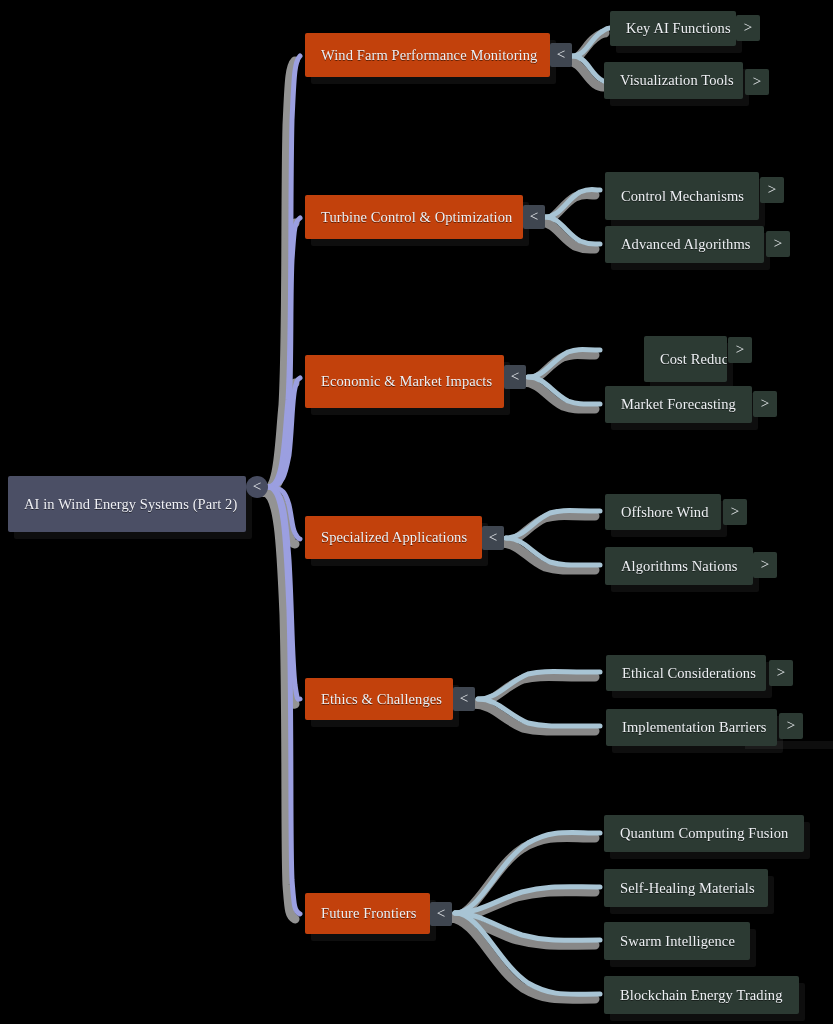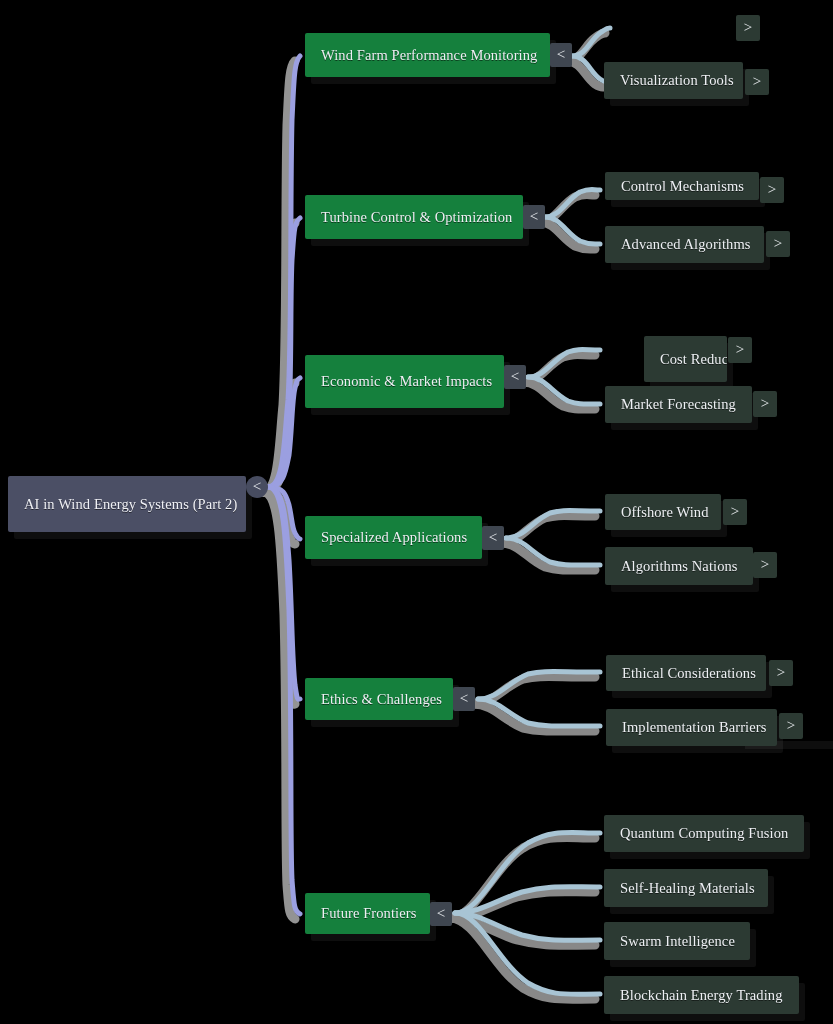--- a/index.html
+++ b/index.html
@@ -65,21 +65,21 @@
   .node.root .node-box {
     background: #4b4f65;
   }
   .node.root .node-label {
     font-size: 14.5px;
     color: #f0f1f6;
   }
 
   
   .node.branch .node-box {
-    background: #15803d;
+    background: #c2410c;
   }
   .node.branch .node-label {
     font-size: 14.5px;
   }
 
   
   .node.leaf .node-box {
     background: #2c3a33;
   }
   .node.leaf .node-label {
@@ -220,20 +220,25 @@
 
   <div class="node branch" style="left:305px; top:33px; width:245px; height:44px;">
     <div class="node-box">
       <span class="node-label">Wind Farm Performance Monitoring</span>
     </div>
   </div>
   <div class="toggle branch-toggle" style="left:550px; top:43px;">
     <span class="toggle-glyph">&lt;</span>
   </div>
 
+  <div class="node leaf" style="left:610px; top:11px; width:126px; height:35px;">
+    <div class="node-box">
+      <span class="node-label">Key AI Functions</span>
+    </div>
+  </div>
   <div class="toggle leaf-toggle" style="left:736px; top:15px;">
     <span class="toggle-glyph">&gt;</span>
   </div>
 
   <div class="node leaf" style="left:604px; top:62px; width:139px; height:37px;">
     <div class="node-box">
       <span class="node-label">Visualization Tools</span>
     </div>
   </div>
   <div class="toggle leaf-toggle" style="left:745px; top:69px;">
@@ -242,21 +247,21 @@
 
   <div class="node branch" style="left:305px; top:195px; width:218px; height:44px;">
     <div class="node-box">
       <span class="node-label">Turbine Control &amp; Optimization</span>
     </div>
   </div>
   <div class="toggle branch-toggle" style="left:523px; top:205px;">
     <span class="toggle-glyph">&lt;</span>
   </div>
 
-  <div class="node leaf" style="left:605px; top:172px; width:154px; height:28px;align-items:flex-end;">
+  <div class="node leaf" style="left:605px; top:172px; width:154px; height:48px;align-items:flex-end;">
     <div class="node-box">
       <span class="node-label">Control Mechanisms</span>
     </div>
   </div>
   <div class="toggle leaf-toggle" style="left:760px; top:177px;">
     <span class="toggle-glyph">&gt;</span>
   </div>
 
   <div class="node leaf" style="left:605px; top:226px; width:159px; height:37px;">
     <div class="node-box">

